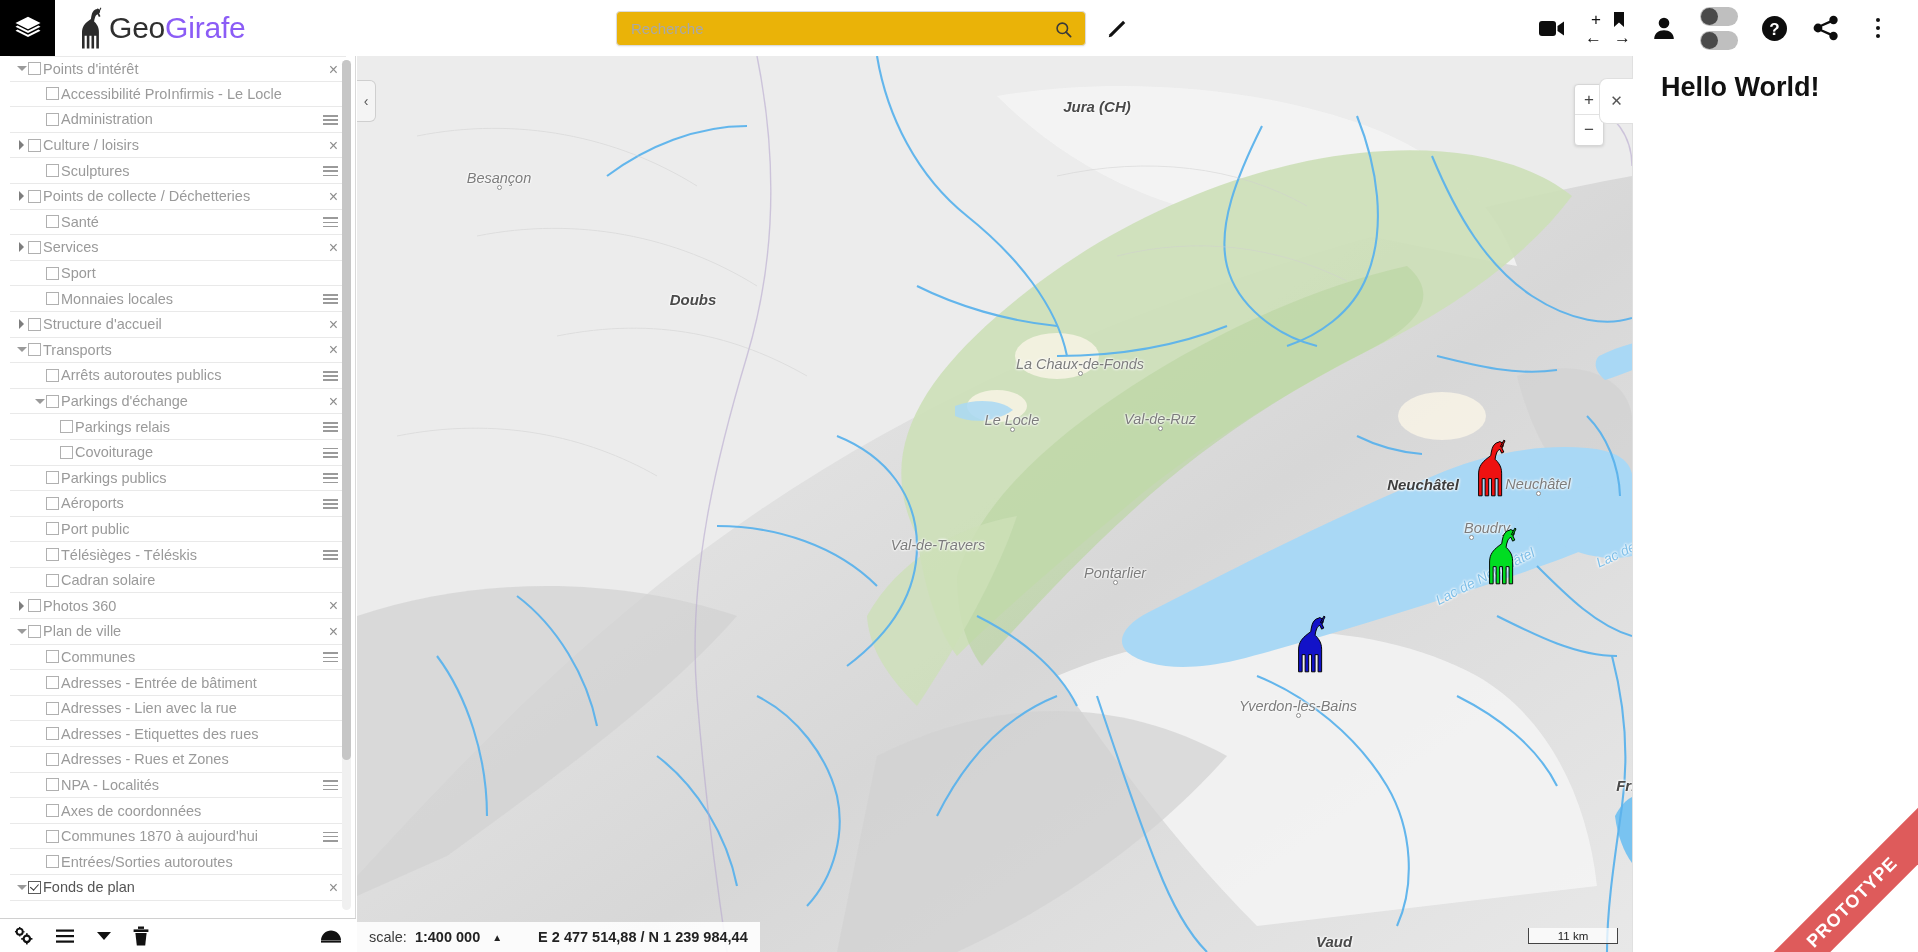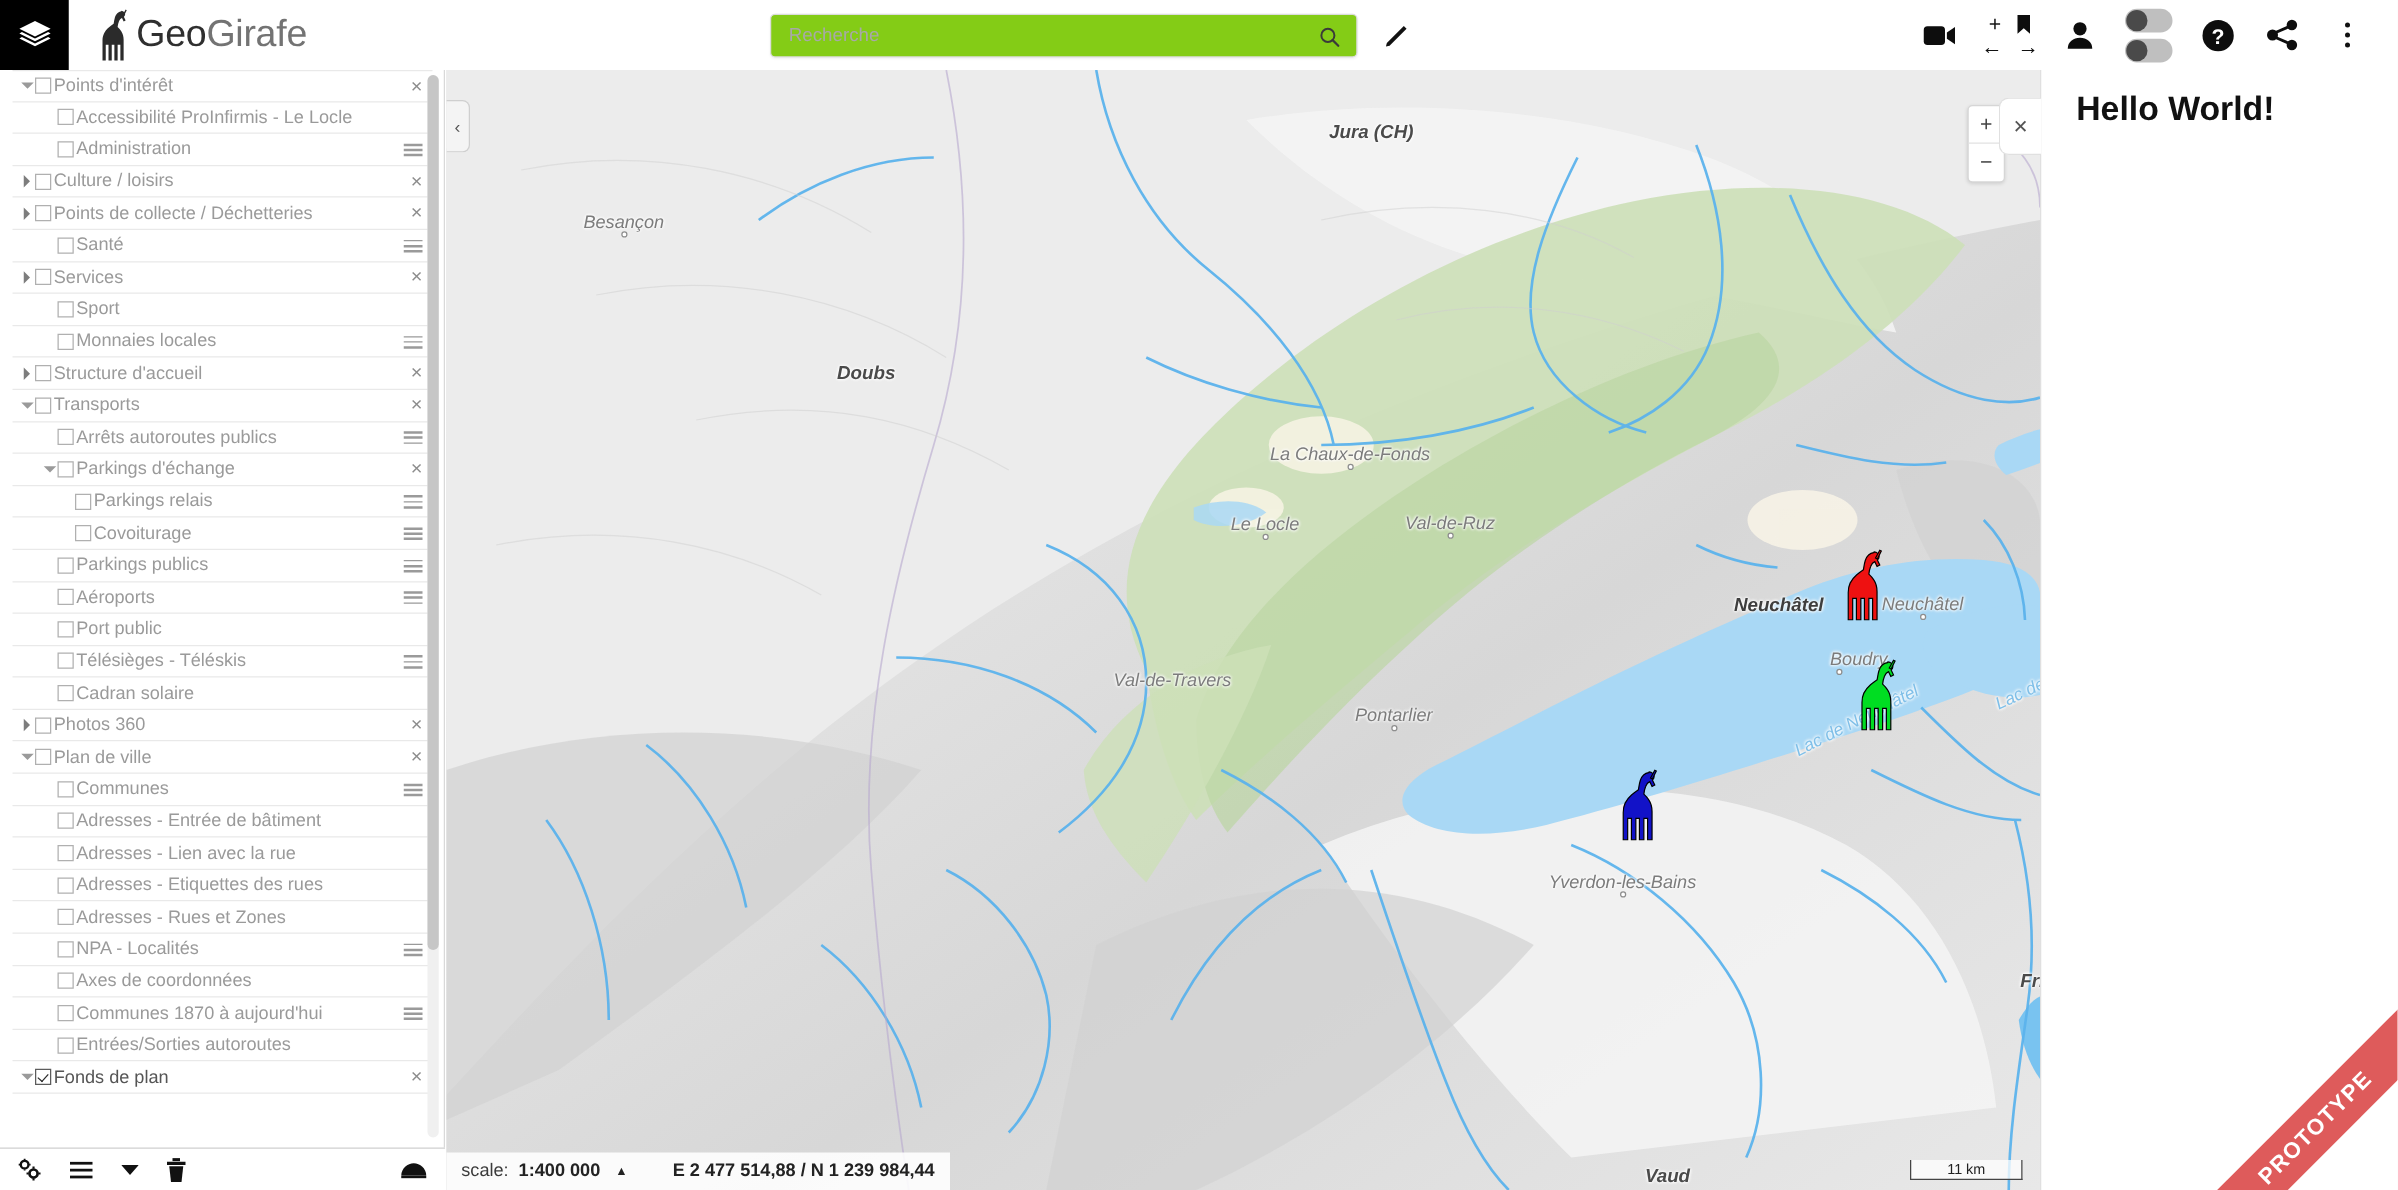--- a/index.html
+++ b/index.html
@@ -30,34 +30,34 @@
     margin-left: 12px;
     height: 56px;
   }
   #brand-giraffe { width: 46px; height: 44px; display:block; }
   #brand-text {
     font-size: 30px; letter-spacing: -0.2px;
     margin-left: -4px;
     white-space: nowrap;
   }
   #brand-text .geo { color: #2f2f2f; }
-  #brand-text .girafe { color: #737373; }
+  #brand-text .girafe { color: #8b5cf6; }
 
   
   #search-wrap {
     position: absolute; left: 616px; top: 11px;
     width: 518px; height: 35px;
     display: flex; align-items: center;
   }
   #search-box {
     position: relative;
     width: 470px; height: 35px;
     border: 1px solid #dcdcdc;
     border-radius: 4px;
-    background: #84cc16;
+    background: #eab308;
     box-shadow: 0 1px 2px rgba(0,0,0,0.06);
     display: flex; align-items: center;
   }
   #search-input {
     border: none; outline: none;
     background: transparent;
     font-family: "Liberation Sans", sans-serif;
     font-size: 15px;
     color: #333;
     padding: 0 40px 0 14px;
@@ -460,20 +460,32 @@
               <i></i>
               <i></i>
             </span>
           </span>
         </div>
         <div class="node lvl0">
           <span class="arrow right"></span>
           <span class="cb"></span>
           <span class="node-label">Culture / loisirs</span>
           <span class="act x">×</span>
+        </div>
+        <div class="node lvl1">
+          <span class="arrow none"></span>
+          <span class="cb"></span>
+          <span class="node-label">Sculptures</span>
+          <span class="act">
+            <span class="burger">
+              <i></i>
+              <i></i>
+              <i></i>
+            </span>
+          </span>
         </div>
         <div class="node lvl0">
           <span class="arrow right"></span>
           <span class="cb"></span>
           <span class="node-label">Points de collecte / Déchetteries</span>
           <span class="act x">×</span>
         </div>
         <div class="node lvl1">
           <span class="arrow none"></span>
           <span class="cb"></span>

